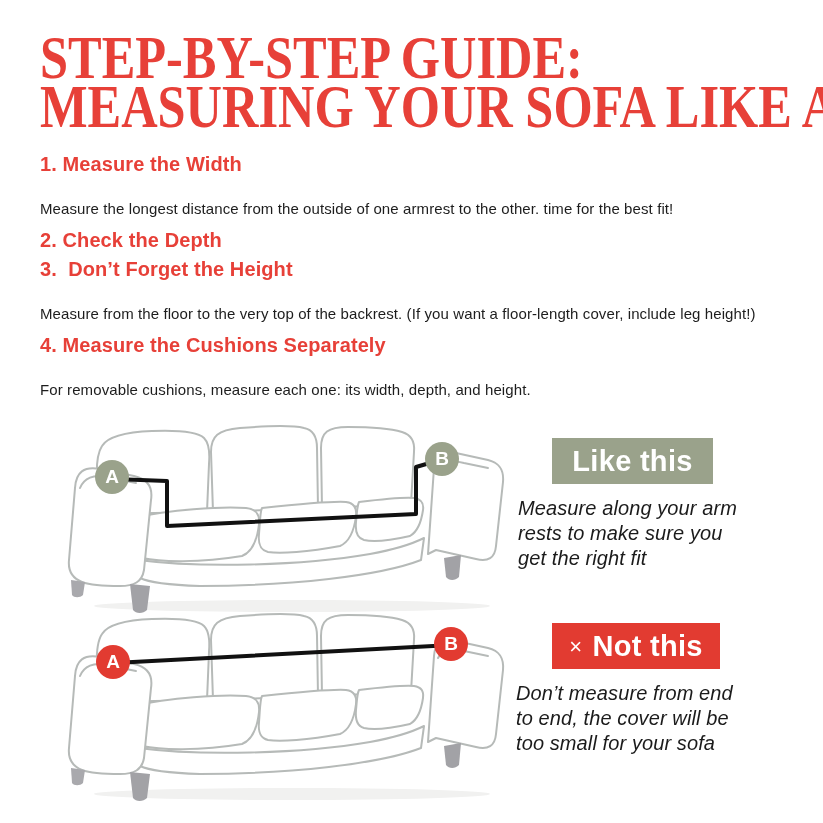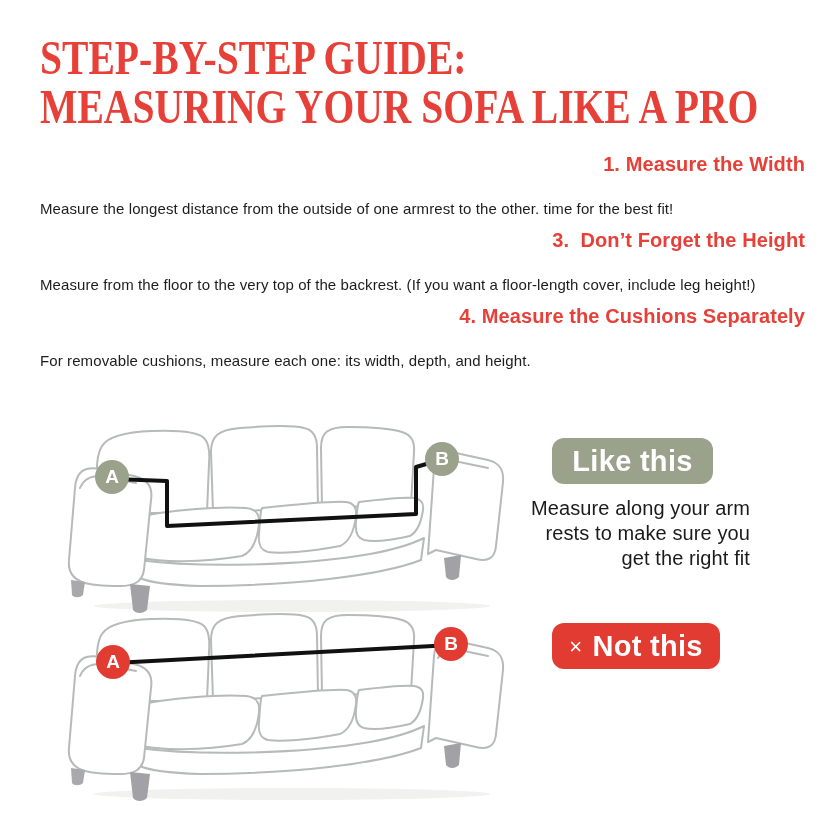--- a/index.html
+++ b/index.html
@@ -18,33 +18,32 @@
     background:#ffffff;
     overflow:hidden;
     font-family:"Liberation Sans",sans-serif;
   }
   
   .title{
     position:absolute;left:40px;top:34px;width:780px;
     font-family:"Liberation Serif",serif;
     font-weight:700;
     color:var(--accent-red);
-    font-size:44px;
+    font-size:56px;
     line-height:49px;
     letter-spacing:0px;
   }
   .title-line{transform:scale(0.9,1.08);transform-origin:0 50%;white-space:nowrap;}
   
   .steps{position:absolute;left:40px;top:152px;width:765px;}
   .step-heading{
     font-size:20px;line-height:24px;font-weight:700;
     color:var(--accent-red);
     margin-bottom:5px;white-space:pre-wrap;
     letter-spacing:0.1px;
-    text-align:right;
   }
   .step-body{
     font-size:15px;line-height:18px;font-weight:400;
     color:var(--body-text);
     margin-bottom:10px;letter-spacing:0.1px;margin-top:24px;
   }
   
   .sofa-wrap{position:absolute;left:40px;width:485px;height:200px;}
   #sofa-correct{top:422px;}
   #sofa-incorrect{top:610px;}
@@ -53,45 +52,46 @@
     position:absolute;width:34px;height:34px;border-radius:50%;
     display:flex;align-items:center;justify-content:center;
     color:#fff;font-weight:700;font-size:19px;
   }
   .marker.green{background:var(--sage);}
   .marker.red{background:var(--badge-red);}
   
   .badge{
     position:absolute;left:552px;height:46px;
     display:flex;align-items:center;justify-content:center;gap:10px;
-    color:#ffffff;font-weight:700;font-size:29px;letter-spacing:0.3px;border-radius:12px;
+    color:#ffffff;font-weight:700;font-size:29px;letter-spacing:0.3px;
   }
   #badge-like{top:438px;width:161px;background:var(--sage);}
   #badge-not{top:623px;width:168px;background:var(--badge-red);}
   #badge-not .x-glyph{font-weight:400;font-size:22px;position:relative;top:1px;}
   .caption{
-    position:absolute;text-align:right;
-    font-size:20px;line-height:25px;color:#1b1b1b;letter-spacing:0.1px;
+    position:absolute;text-align:left;
+    font-size:20px;line-height:25px;color:#1b1b1b;letter-spacing:0.1px;font-style:italic;
   }
   #caption-like{left:518px;top:496px;width:232px;}
   #caption-not{left:516px;top:681px;width:236px;}
 </style>
 </head>
 <body>
 
 <div id="canvas">
 
   <div class="title">
     <div class="title-line">STEP-BY-STEP GUIDE:</div>
     <div class="title-line">MEASURING YOUR SOFA LIKE A PRO</div>
   </div>
 
   <div class="steps">
     <div class="step-heading">1. Measure the Width</div>
     <div class="step-body">Measure the longest distance from the outside of one armrest to the other. time for the best fit!</div>
+    <div class="step-heading">2. Check the Depth</div>
     <div class="step-heading">3.  Don’t Forget the Height</div>
     <div class="step-body">Measure from the floor to the very top of the backrest. (If you want a floor-length cover, include leg height!)</div>
     <div class="step-heading">4. Measure the Cushions Separately</div>
     <div class="step-body">For removable cushions, measure each one: its width, depth, and height.</div>
   </div>
 
   <div class="sofa-wrap" id="sofa-correct">
     <svg viewBox="0 0 485 200" aria-hidden="true">
       <defs>
         <g id="sofa-art" stroke="#b6bab8" stroke-width="2" fill="#ffffff" stroke-linejoin="round" stroke-linecap="round">
@@ -146,14 +146,15 @@
 
   <div class="badge" id="badge-like">
     <span>Like this</span>
   </div>
   <div class="caption" id="caption-like">Measure along your arm rests to make sure you get the right fit</div>
 
   <div class="badge" id="badge-not">
     <span class="x-glyph">×</span>
     <span>Not this</span>
   </div>
+  <div class="caption" id="caption-not">Don’t measure from end to end, the cover will be too small for your sofa</div>
 
 </div>
 
 </body></html>

